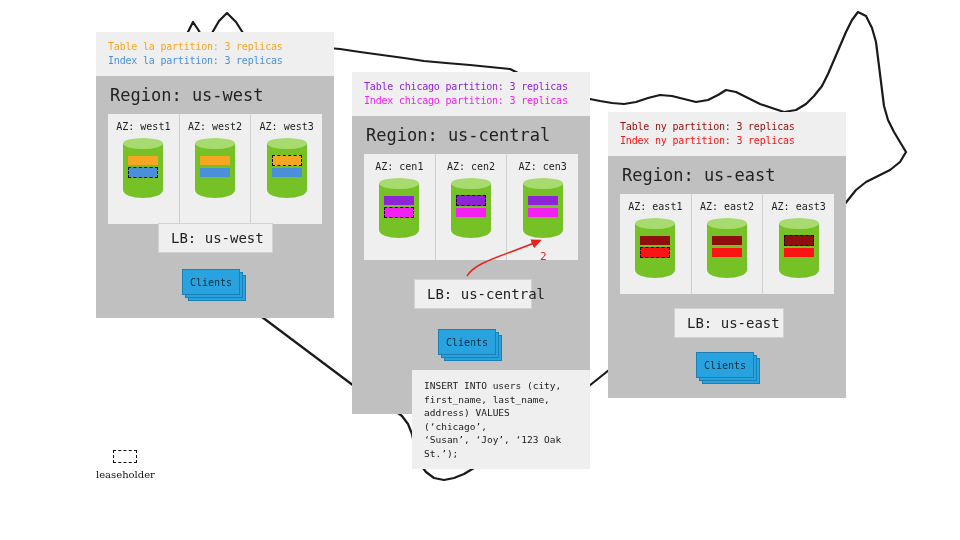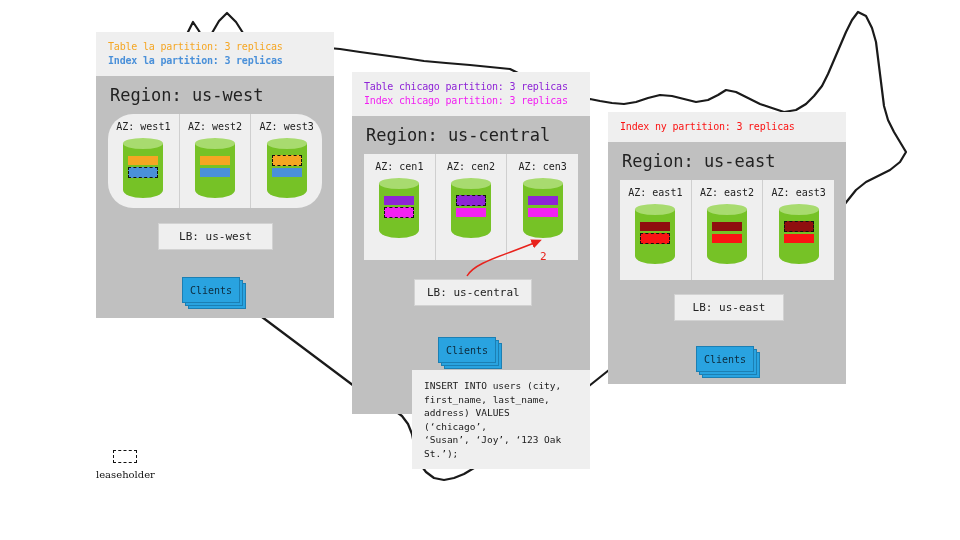--- a/index.html
+++ b/index.html
@@ -56,26 +56,26 @@
     position:absolute;left:5px;top:18px;width:30px;
   }
   .bar{height:9px;width:30px;box-sizing:border-box;margin-bottom:3px;}
   .bar.lease{
     border:1.6px dashed #111;height:11px;margin-top:-1px;margin-bottom:2px;
   }
 
   
   .lb{
     position:absolute;background:#efefef;border:1px solid #d2d2d2;
-    font-size:11px;color:#222;white-space:nowrap;
+    font-size:14px;color:#222;white-space:nowrap;
     padding:6px 12px;box-sizing:border-box;text-align:center;
   }
 
   
-  .clients{position:absolute;width:56px;height:32px;margin-top:8px;}
+  .clients{position:absolute;width:56px;height:32px;}
   .clients .lay{position:absolute;background:#29a3e0;border:1px solid #1c7fb3;}
   .clients .l3{left:6px;top:6px;width:56px;height:24px;}
   .clients .l2{left:3px;top:3px;width:56px;height:24px;}
   .clients .l1{left:0;top:0;width:56px;height:24px;
     display:flex;align-items:center;justify-content:center;
     font-size:10px;color:#0d2b3d;}
 
   
   .sqlbox{
     position:absolute;background:#efefef;box-sizing:border-box;
@@ -118,25 +118,25 @@
              L330,368 L322,362 L314,356 L306,350 L298,344 L290,338 L282,332
              L274,326 L266,320 L258,314 L250,308 L242,302 L234,296 L226,290
              L218,284 L210,278 L202,272 L196,264 L192,254 L188,244 L184,234
              L178,224 L170,216 L162,208 L154,200 L146,192 L138,184 L132,174
              L128,164 L124,154 L120,144 L116,134 L112,124 L110,114 L110,103 Z" fill="none" stroke="#1a1a1a" stroke-width="2.2" stroke-linejoin="round" stroke-linecap="round"></path>
   </svg>
 
   <div class="region" id="reg-west" style="left:96px;top:32px;width:238px;">
     <div class="hdr">
       <div style="color: rgb(245, 166, 35);">Table la partition: 3 replicas</div>
-      <div style="color: rgb(74, 144, 217); font-weight: bold;">Index la partition: 3 replicas</div>
+      <div style="color: rgb(74, 144, 217);">Index la partition: 3 replicas</div>
     </div>
     <div class="body" style="height:242px;">
       <div class="region-title">Region: us-west</div>
-      <div class="az-row" style="height:94px;border-radius:25px;">
+      <div class="az-row" style="height:110px;">
 
         <div class="az">
           <div class="az-label">AZ: west1</div>
           <div class="cyl">
             <div class="shell"></div>
             <div class="top"></div>
             <div class="bars">
               <div class="bar" style="background:#f5a623"></div>
               <div class="bar lease" style="background:#4a90d9"></div>
             </div>
@@ -247,20 +247,21 @@
   <div class="arrowlbl" style="left:540px;top:250px;">2</div>
 
   <div class="sqlbox" style="left:412px;top:370px;width:178px;">INSERT INTO users (city,
 first_name, last_name,
 address) VALUES (‘chicago’,
 ‘Susan’, ‘Joy’, ‘123 Oak
 St.’);</div>
 
   <div class="region" id="reg-east" style="left:608px;top:112px;width:238px;">
     <div class="hdr">
+      <div style="color: rgb(143, 15, 15);">Table ny partition: 3 replicas</div>
       <div style="color: rgb(251, 20, 20);">Index ny partition: 3 replicas</div>
     </div>
     <div class="body" style="height:242px;">
       <div class="region-title">Region: us-east</div>
       <div class="az-row" style="height:100px;">
 
         <div class="az">
           <div class="az-label">AZ: east1</div>
           <div class="cyl">
             <div class="shell"></div>

